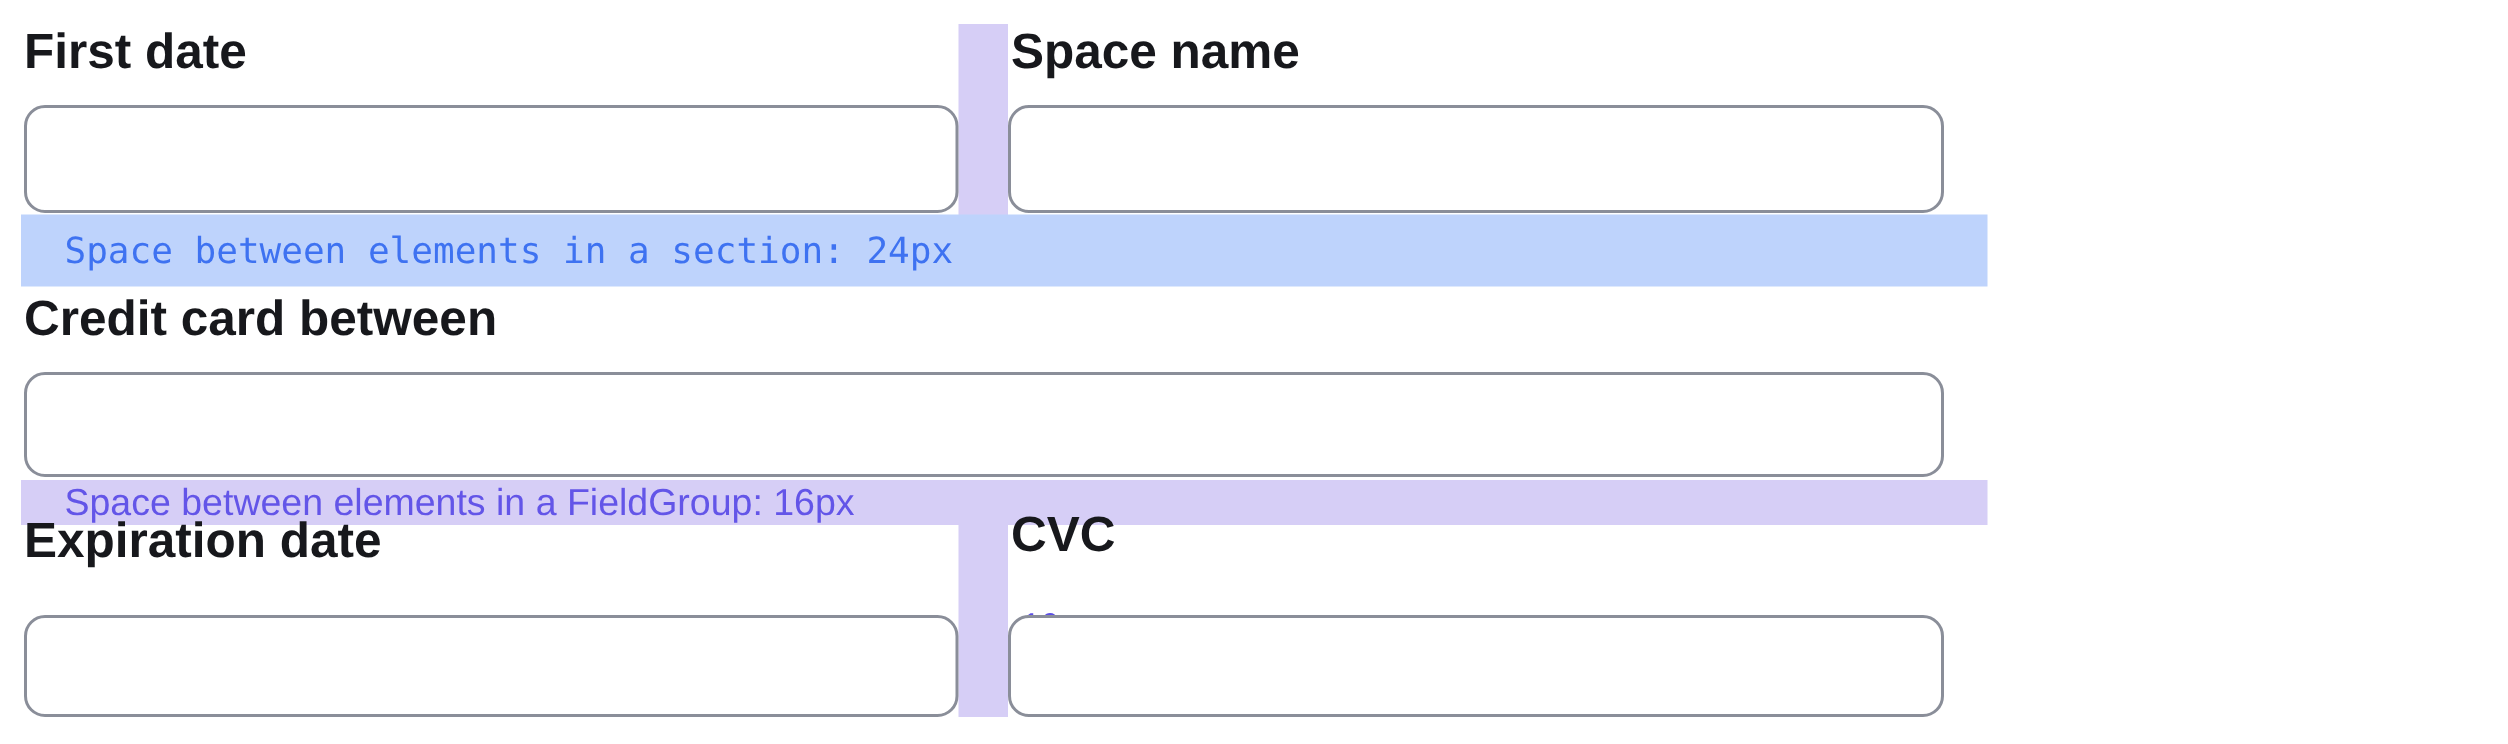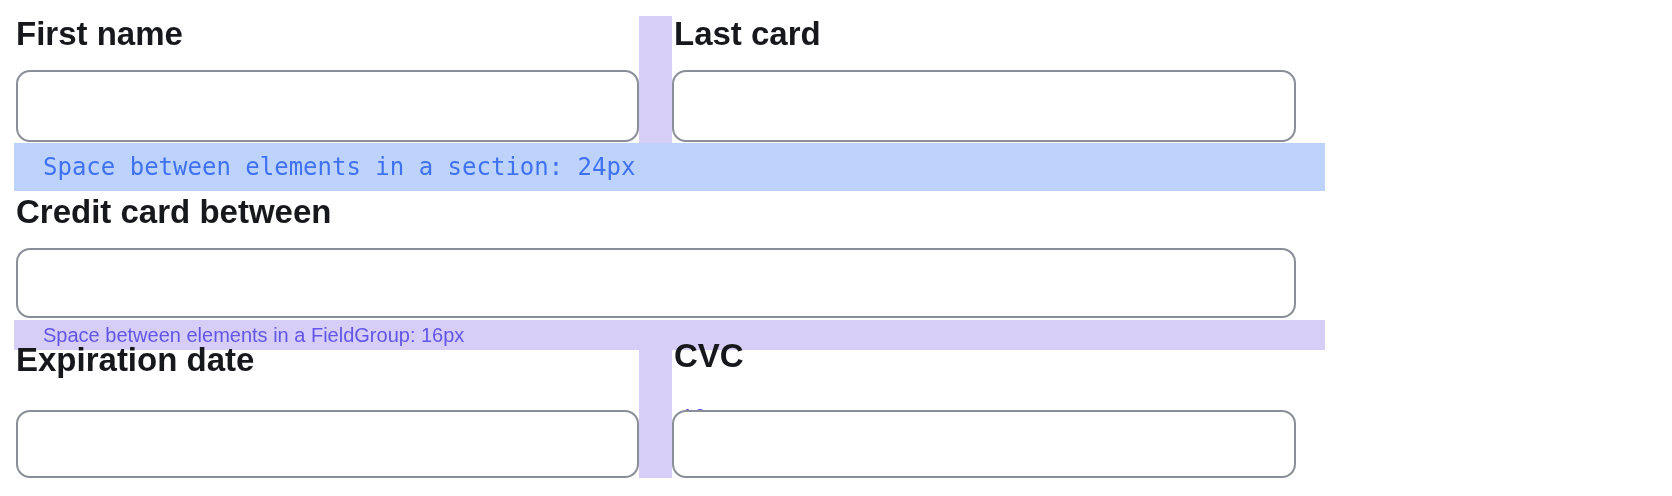--- a/index.html
+++ b/index.html
@@ -36,32 +36,32 @@
     font-size:22px;line-height:30px;color:var(--gap-label-color);padding-left:38px;
   }
   .band{text-align:left;white-space:nowrap;padding-left:29px;}
   .band-section{
     background:var(--section-band-bg);color:var(--section-band-text);
     font-family:"DejaVu Sans Mono", monospace;
     font-size:24px;line-height:48px;
   }
   .band-group{
     background:var(--group-band-bg);color:var(--group-band-text);
-    font-size:20px;line-height:30px;
+    font-size:25px;line-height:30px;
   }
 </style>
 </head>
 <body>
 
 <div>
 
   <div class="abs gap-strip" style="left:639px;top:16px;width:33px;height:128px;"></div>
 
-  <div class="abs field-label" style="left:16px;top:18px;">First name</div>
-  <div class="abs field-label" style="left:674px;top:18px;">Last card</div>
+  <div class="abs field-label" style="left:16px;top:18px;">First date</div>
+  <div class="abs field-label" style="left:674px;top:18px;">Space name</div>
 
   <div class="abs gap-value" style="left:639px;top:64px;">16</div>
 
   <input class="abs text-input" style="left: 16px; top: 70px; width: 623px; height: 72px;" type="text" aria-label="First name">
   <input class="abs text-input" style="left: 672px; top: 70px; width: 624px; height: 72px;" type="text" aria-label="Last name">
 
   <div class="abs band band-section" style="left:14px;top:143px;width:1282px;height:48px;">
     <span>Space between elements in a section: 24px</span>
   </div>
 

